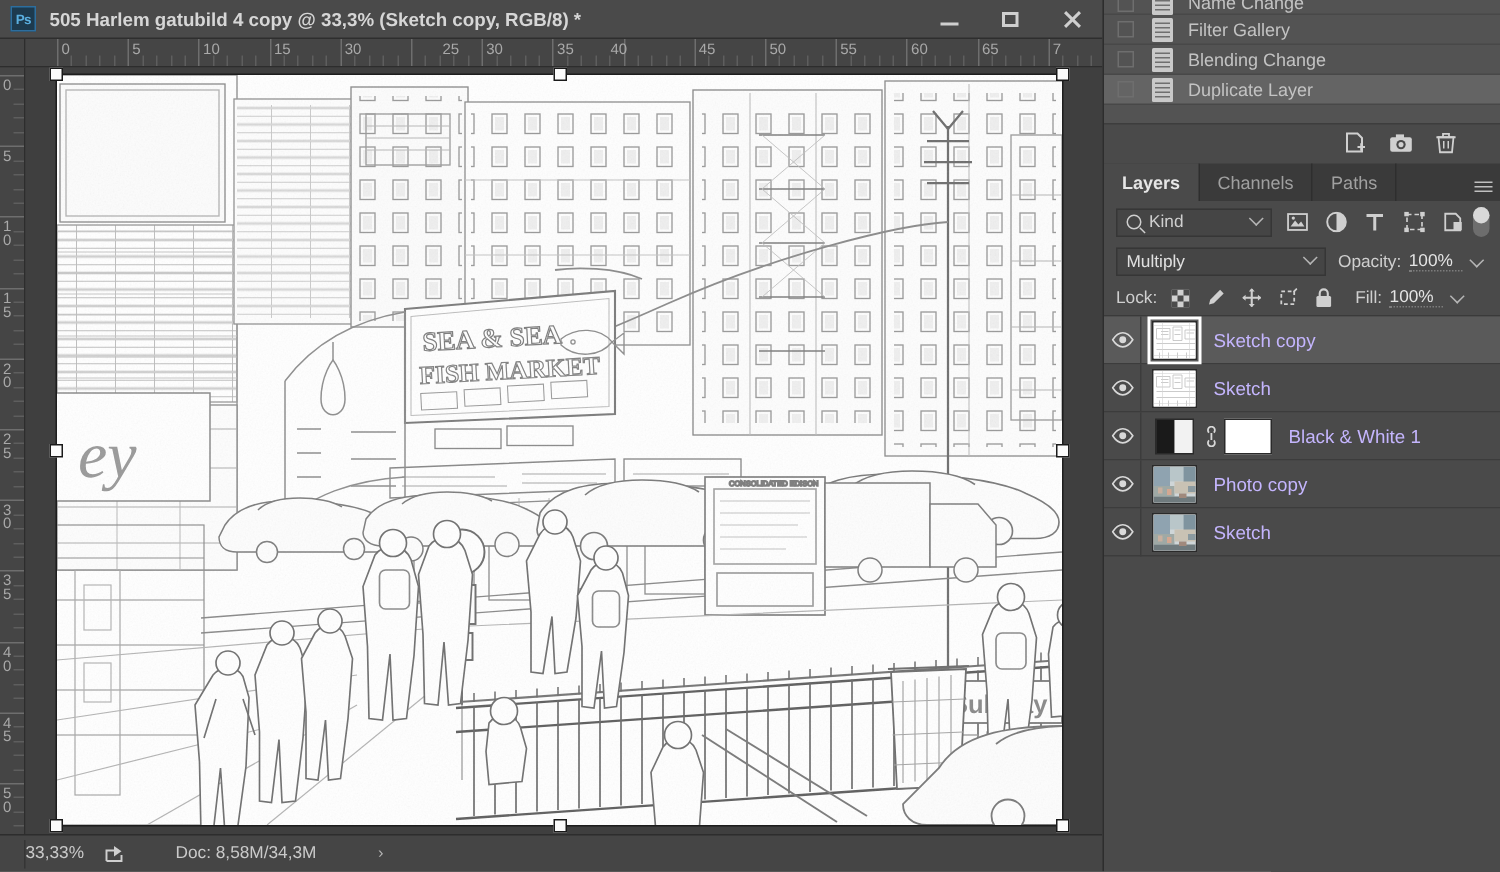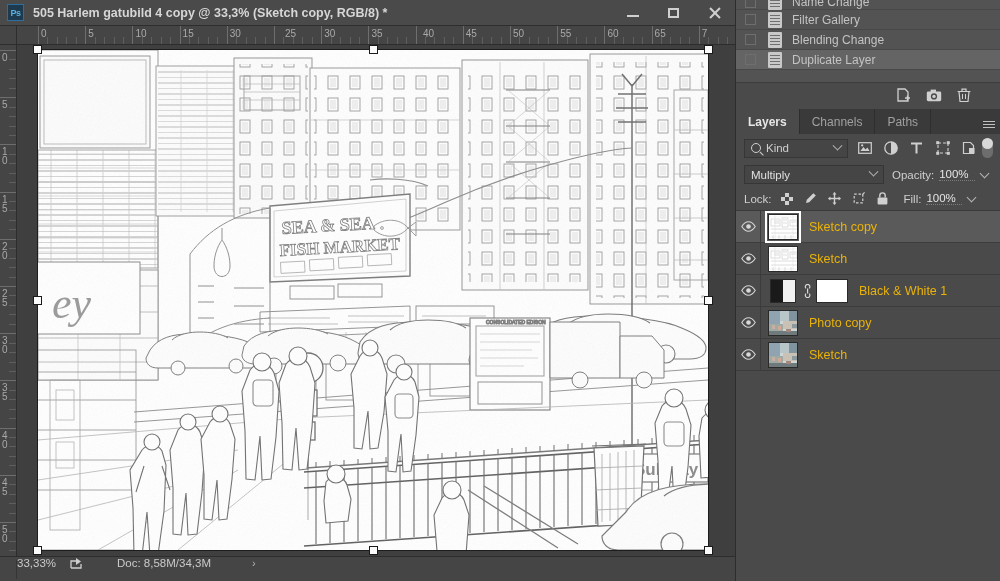--- a/index.html
+++ b/index.html
@@ -97,21 +97,21 @@
   .sketch svg { display: block; }
   .handle {
     position: absolute; width: 9px; height: 9px;
     background: #fbfbfb; border: 1.5px solid #1a1a1a;
   }
 
   
   .statusbar {
     position: absolute; left: 0; bottom: 0; width: 735px; height: 25px;
     background: #454545; border-top: 1px solid #2d2d2d;
-    display: flex; align-items: flex-start; font-size: 11.5px; color: #cacaca;
+    display: flex; align-items: center; font-size: 11.5px; color: #cacaca;
   }
   .sb-zoom { margin-left: 17px; width: 52px; }
   .sb-share { width: 14px; height: 12px; position: relative; margin-left: 1px; }
   .sb-doc { margin-left: 33px; }
   .sb-arrow { margin-left: 41px; color: #b4b4b4; font-size: 11px; }
   .sb-sep { position: absolute; left: 16px; top: 3px; width: 1px; height: 19px; background: #353535; }
 
   
   .dock {
     position: absolute; left: 735px; top: 0; width: 265px; height: 581px;
@@ -239,21 +239,21 @@
   .thumb {
     width: 30px; height: 26px; margin-left: 7px; background: #fff;
     border: 1px solid #2a2a2a; position: relative; overflow: hidden;
   }
   .thumb.selected-thumb { outline: 2px solid #ffffff; outline-offset: 1px; }
   .bw-thumb { width: 26px; height: 24px; margin-left: 9px; border: 1px solid #2a2a2a; display: flex; }
   .bw-left { width: 50%; background: #1a1a1a; }
   .bw-right { width: 50%; background: #f2f2f2; }
   .link-ico { width: 14px; margin-left: 4px; display: flex; align-items: center; justify-content: center; color: #d8d8d8; }
   .mask-thumb { width: 32px; height: 24px; background: #fff; border: 1px solid #2a2a2a; margin-left: 2px; }
-  .layer-name { margin-left: 11px; font-size: 12.5px; color: #eab308; }
+  .layer-name { margin-left: 11px; font-size: 12.5px; color: #c4b5fd; }
 
   .dock-bottom {
     position: absolute; left: 0; top: 391px; width: 265px; height: 190px;
     background: #4a4a4a;
   }
   .dock-scroll-track {
     position: absolute; right: 0; top: 0; width: 4px; height: 108px; background: #4f4f4f;
   }
   .dock-scroll-thumb {
     position: absolute; right: 0; top: 0; width: 4px; height: 16px; background: #6b6b6b;
@@ -308,39 +308,39 @@
         <div class="rtick-h minor" style="left: 181.48px;"></div>
         <div class="rtick-h minor" style="left: 190.92px;"></div>
         <div class="rtick-h minor" style="left: 200.36px;"></div>
         <div class="rtick-h" style="left: 209.8px;"></div>
         <div class="rlabel-h" style="left: 212.8px;">30</div>
         <div class="rtick-h minor" style="left: 219.24px;"></div>
         <div class="rtick-h minor" style="left: 228.68px;"></div>
         <div class="rtick-h minor" style="left: 238.12px;"></div>
         <div class="rtick-h minor" style="left: 247.56px;"></div>
         <div class="rtick-h" style="left: 257px;"></div>
-        <div class="rlabel-h" style="left: 268px;">25</div>
+        <div class="rlabel-h" style="left: 278px;">25</div>
         <div class="rtick-h minor" style="left: 266.44px;"></div>
         <div class="rtick-h minor" style="left: 275.88px;"></div>
         <div class="rtick-h minor" style="left: 285.32px;"></div>
         <div class="rtick-h minor" style="left: 294.76px;"></div>
         <div class="rtick-h" style="left: 304.2px;"></div>
         <div class="rlabel-h" style="left: 307.2px; text-align: right;">30</div>
         <div class="rtick-h minor" style="left: 313.64px;"></div>
         <div class="rtick-h minor" style="left: 323.08px;"></div>
         <div class="rtick-h minor" style="left: 332.52px;"></div>
         <div class="rtick-h minor" style="left: 341.96px;"></div>
         <div class="rtick-h" style="left: 351.4px;"></div>
         <div class="rlabel-h" style="left: 354.4px;">35</div>
         <div class="rtick-h minor" style="left: 360.84px;"></div>
         <div class="rtick-h minor" style="left: 370.28px;"></div>
         <div class="rtick-h minor" style="left: 379.72px;"></div>
         <div class="rtick-h minor" style="left: 389.16px;"></div>
         <div class="rtick-h" style="left: 398.6px;"></div>
-        <div class="rlabel-h" style="left: 406px;">40</div>
+        <div class="rlabel-h" style="left: 390px;">40</div>
         <div class="rtick-h minor" style="left: 408.04px;"></div>
         <div class="rtick-h minor" style="left: 417.48px;"></div>
         <div class="rtick-h minor" style="left: 426.92px;"></div>
         <div class="rtick-h minor" style="left: 436.36px;"></div>
         <div class="rtick-h" style="left: 445.8px;"></div>
         <div class="rlabel-h" style="left: 448.8px;">45</div>
         <div class="rtick-h minor" style="left: 455.24px;"></div>
         <div class="rtick-h minor" style="left: 464.68px;"></div>
         <div class="rtick-h minor" style="left: 474.12px;"></div>
         <div class="rtick-h minor" style="left: 483.56px;"></div>

